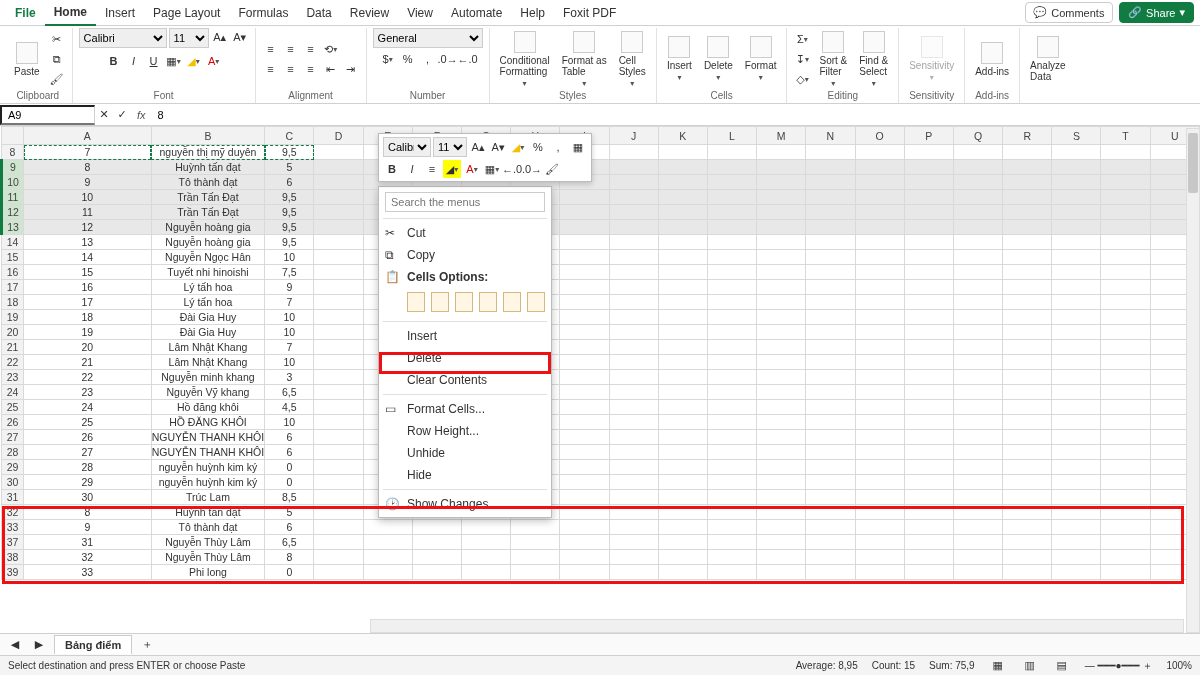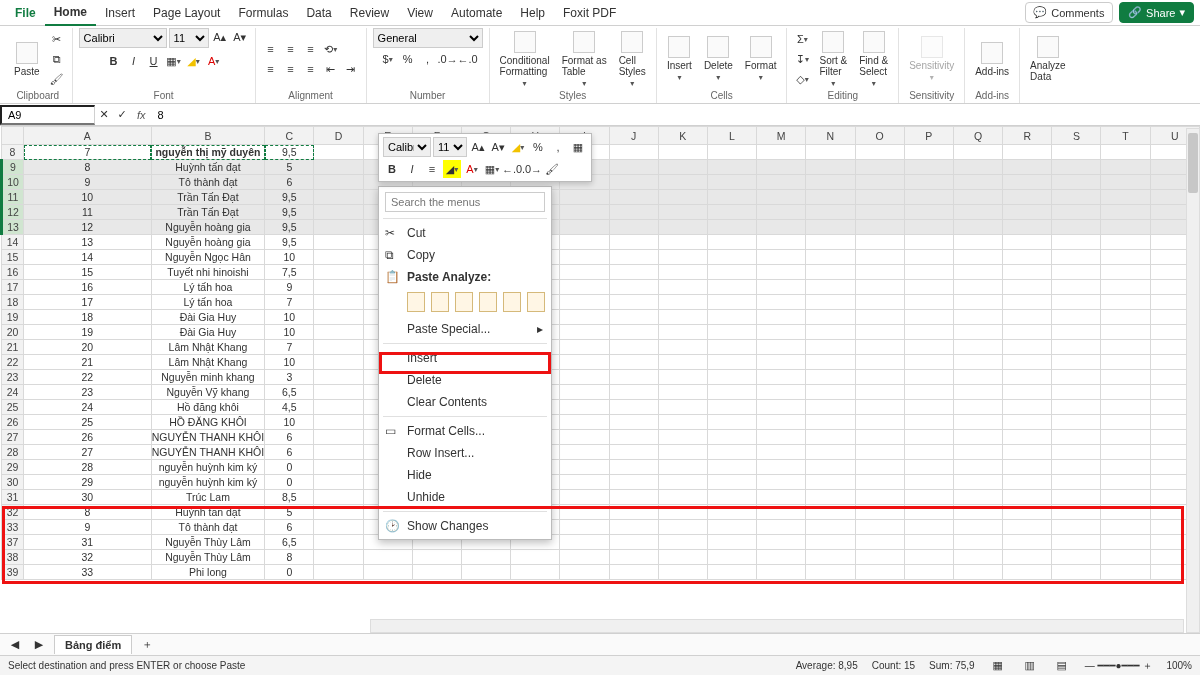--- a/index.html
+++ b/index.html
@@ -268,21 +268,21 @@
           <th class="col-hdr" style="width:50px">P</th>
           <th class="col-hdr" style="width:50px">Q</th>
           <th class="col-hdr" style="width:50px">R</th>
           <th class="col-hdr" style="width:50px">S</th>
           <th class="col-hdr" style="width:50px">T</th>
           <th class="col-hdr" style="width:50px">U</th>
         </tr>
         <tr class="">
           <th class="row-hdr">8</th>
           <td class="marching" style="width: 130px;">7</td>
-          <td class="marching" style="width: 90px; font-weight: bold;">nguyễn thị mỹ duyên</td>
+          <td class="marching" style="width: 90px;">nguyễn thị mỹ duyên</td>
           <td class="marching" style="width: 50px;">9,5</td>
           <td></td>
           <td></td>
           <td></td>
           <td></td>
           <td></td>
           <td></td>
           <td></td>
           <td></td>
           <td></td>
@@ -1006,57 +1006,53 @@
   <div class="mi">
       <span class="mic">✂</span>
       <span>Cut</span>
     </div>
   <div class="mi">
       <span class="mic">⧉</span>
       <span>Copy</span>
     </div>
   <div class="mi" style="font-weight:600">
       <span class="mic">📋</span>
-      <span>Paste Analyze:</span>
+      <span>Cells Options:</span>
     </div>
   <div class="paste-opts">
     <div class="po"></div>
     <div class="po"></div>
     <div class="po"></div>
     <div class="po"></div>
     <div class="po"></div>
     <div class="po"></div>
   </div>
-  <div class="mi">
-      <span>Paste Special...</span>
-      <span style="margin-left:auto">▸</span>
-    </div>
   <div class="sep"></div>
   <div class="mi">
       <span>Insert</span>
     </div>
   <div class="mi">
       <span>Delete</span>
     </div>
   <div class="mi">
       <span>Clear Contents</span>
     </div>
   <div class="sep"></div>
   <div class="mi">
       <span class="mic">▭</span>
       <span>Format Cells...</span>
     </div>
   <div class="mi">
-      <span>Row Insert...</span>
+      <span>Row Height...</span>
+    </div>
+  <div class="mi">
+      <span>Unhide</span>
     </div>
   <div class="mi">
       <span>Hide</span>
-    </div>
-  <div class="mi">
-      <span>Unhide</span>
     </div>
   <div class="sep"></div>
   <div class="mi">
       <span class="mic">🕑</span>
       <span>Show Changes</span>
     </div>
 </div>
 
 <div class="red-box" style="left:379px; top:352px; width:172px; height:22px;"></div>
 <div class="red-box" style="left:2px; top:506px; width:1182px; height:78px;"></div>

